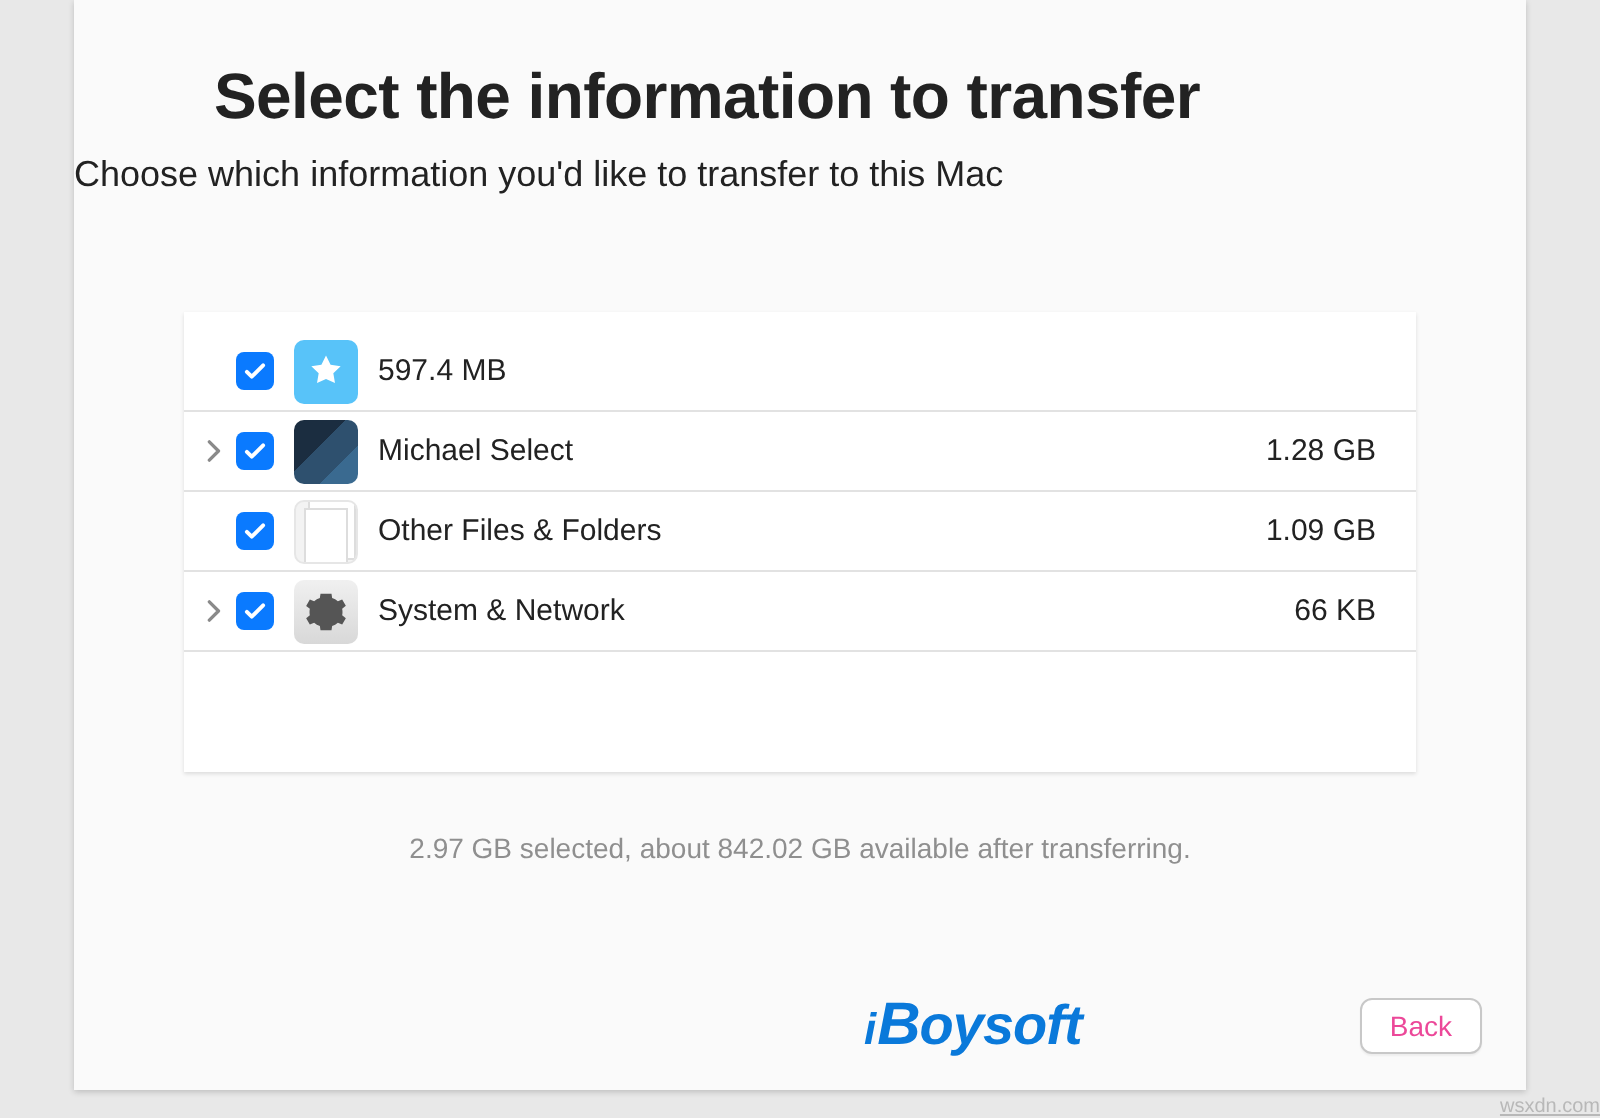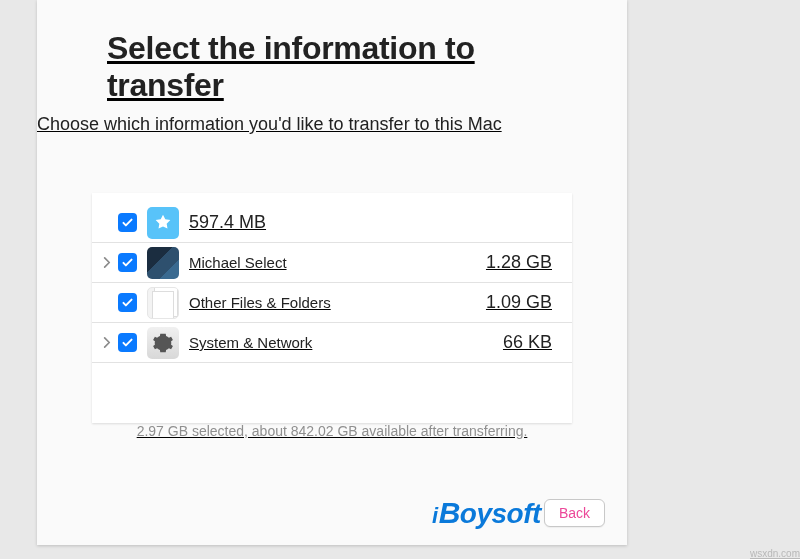--- a/index.html
+++ b/index.html
@@ -5,24 +5,23 @@
   * { box-sizing: border-box; margin: 0; padding: 0; }
   html, body { width: 800px; height: 559px; overflow: hidden; }
   body {
     font-family: -apple-system, "Helvetica Neue", Helvetica, Arial, sans-serif;
     background: #e8e8e8;
     position: relative;
   }
   .window {
     position: absolute;
     left: 37px; top: 0;
-    width: 590px; height: 545px;
+    width: 726px; height: 545px;
     background: #fafafa;
     box-shadow: 0 1px 3px rgba(0,0,0,0.18);
-    text-decoration: underline;
   }
   .title {
     font-size: 32px;
     font-weight: 700;
     color: #222;
     padding: 30px 70px 10px 70px;
     letter-spacing: -0.3px;
   }
   .subtitle {
     font-size: 18px;
@@ -70,25 +69,26 @@
   .ico-app { background: #58c3f9; }
   .ico-user { background: linear-gradient(135deg,#1b2d40 40%,#2e506e 40%,#2e506e 70%,#3a6a90 70%); }
   .ico-file { background: #f3f3f3; border:1px solid #e6e6e6; position:relative; }
   .ico-file::after{
     content:""; position:absolute; left:4px; top:3px; width:20px; height:26px;
     background:#fff; border:1px solid #ddd; box-shadow: 3px -3px 0 #fff, 3px -3px 0 1px #ddd;
   }
   .ico-sys { background: linear-gradient(#f0f0f0,#d8d8d8); }
   .ico-sys svg { color:#555; }
   .label { flex: 1; }
-  .size  { font-size: 18px; color: #222; font-variant-numeric: tabular-nums; }
+  .size  { font-size: 15px; color: #222; font-variant-numeric: tabular-nums; }
   .status {
     font-size: 14px;
     color: #8f8f8f;
     text-align: center;
+    margin-top: 30px;
   }
   .footer {
     position: absolute;
     right: 22px; bottom: 18px;
     display: flex; align-items: center; gap: 10px;
   }
   .btn {
     font-size: 14px;
     color: #ec4899;
     background: #fff;

